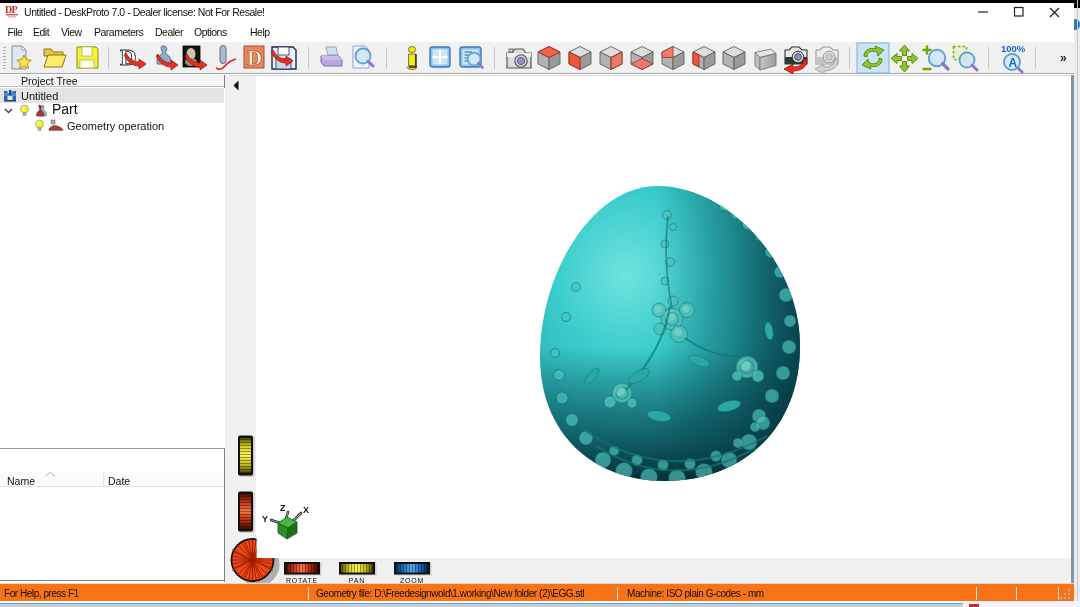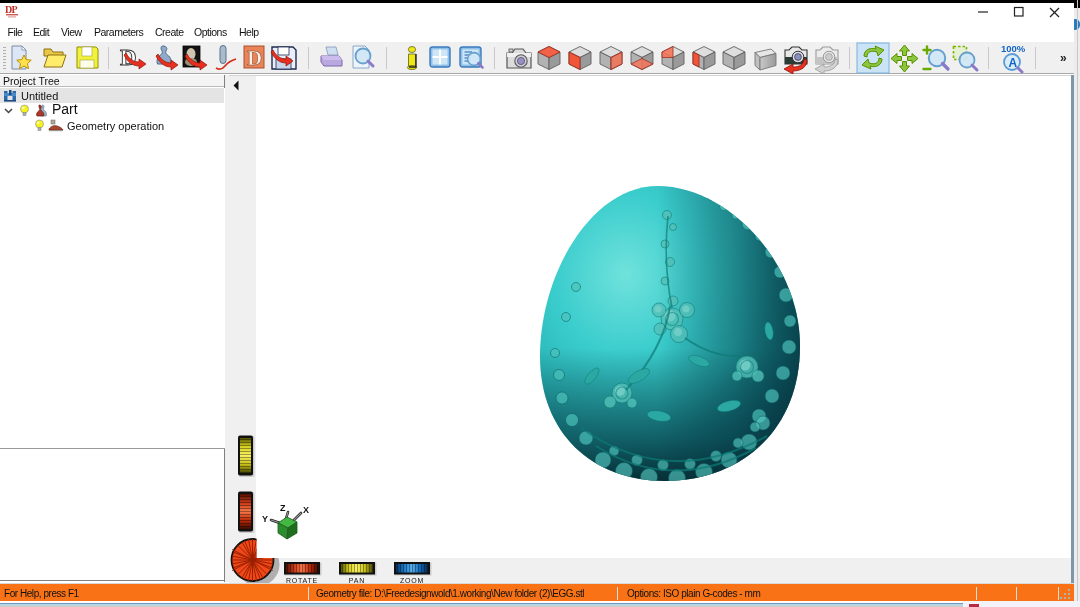--- a/index.html
+++ b/index.html
@@ -6,21 +6,21 @@
 .abs{position:absolute}
 #app{position:absolute;left:0;top:0;width:1074px;height:607px;background:#fff}
 #topblack{position:absolute;left:0;top:0;width:1074px;height:3px;background:#000}
 #title{position:absolute;left:24px;top:5px;font-size:10.5px;letter-spacing:-0.45px;color:#111;line-height:14px}
 #menubar{position:absolute;left:0;top:23px;width:858px;height:19px;background:#fff}
 .mi{position:absolute;top:3px;font-size:10.5px;letter-spacing:-0.5px;color:#111}
 #toolbar{position:absolute;left:0;top:42px;width:1074px;height:32px;background:#f0f0f0;border-bottom:1px solid #a8a8a8}
 .tsep{position:absolute;top:5px;width:1px;height:22px;background:#c8c8c8}
 #grip{position:absolute;left:3px;top:5px;width:3px;height:22px;background:repeating-linear-gradient(to bottom,#b0b0b0 0 1px,transparent 1px 3px)}
 #leftpanel{position:absolute;left:0;top:75px;width:225px;height:507px;background:#fff;border-right:1px solid #808080}
-#ptcap{position:absolute;left:0;top:0;width:224px;height:12px;background:#f4f4f4;border-bottom:1px solid #bbb;font-size:10.5px;color:#111;padding-left:3px;line-height:13px}
+#ptcap{position:absolute;left:0;top:0;width:224px;height:12px;background:#f4f4f4;border-bottom:1px solid #bbb;font-size:10.5px;color:#111;padding-left:21px;line-height:13px}
 #treearea{position:absolute;left:0;top:13px;width:228px;height:361px;background:#fff;border-bottom:1px solid #999}
 #ncbar{position:absolute;left:0;top:382px;width:224px;height:15px;background:#f8f8f8;border:1px solid #999;font-size:10.5px;line-height:13px;padding-left:3px;color:#111}
 #nchdr{position:absolute;left:0;top:397px;width:224px;height:15px;background:#fbfbfb;border-bottom:1px solid #e0e0e0;font-size:10.5px;color:#111}
 #nclist{position:absolute;left:0;top:412px;width:224px;height:94px;background:#fff;border-bottom:1px solid #808080}
 #viewport{position:absolute;left:229px;top:75px;width:842px;height:508px;background:#fff;border-top:1px solid #d4d4d4}
 #lgutter{position:absolute;left:0;top:0;width:27px;height:508px;background:#f0f0f0}
 #bgutter{position:absolute;left:0;top:482px;width:842px;height:26px;background:#f0f0f0}
 #rightedge{position:absolute;left:1071px;top:75px;width:3px;height:525px;background:#7d97a8}
 #deskstrip{position:absolute;left:1074px;top:0;width:6px;height:607px;background:#ececec}
 #statusbar{position:absolute;left:0;top:583px;width:1074px;height:18px;background:#f97316;border-top:1px solid #d9d9d9}
@@ -30,34 +30,35 @@
 </style></head>
 <body>
 <div id="app">
   <div id="topblack"></div>
   <svg id="dplogo" class="abs" style="left:5px;top:4px" width="15" height="15" viewBox="0 0 15 15">
     <text x="0" y="9" font-family="Liberation Serif, serif" font-weight="bold" font-size="10" fill="#c03028">D</text>
     <text x="6.5" y="9" font-family="Liberation Serif, serif" font-weight="bold" font-size="10" fill="#c03028">P</text>
     <rect x="1" y="10" width="12" height="1.4" fill="#c03028" opacity="0.8"></rect>
     <rect x="3" y="12.4" width="8" height="1" fill="#c03028" opacity="0.55"></rect>
   </svg>
+  <div id="title">Untitled - DeskProto 7.0 - Dealer license: Not For Resale!</div>
   <svg id="winbtns" class="abs" style="left:970px;top:3px" width="100" height="18" viewBox="0 0 100 18">
     <line x1="8" y1="9" x2="18" y2="9" stroke="#222" stroke-width="1.2"></line>
     <rect x="44.5" y="4.5" width="8.5" height="8.5" fill="none" stroke="#222" stroke-width="1.2"></rect>
     <line x1="80" y1="5" x2="89" y2="14" stroke="#222" stroke-width="1.2"></line>
     <line x1="89" y1="5" x2="80" y2="14" stroke="#222" stroke-width="1.2"></line>
   </svg>
   <div id="menubar">
     <span class="mi" style="left:7.5px">File</span>
     <span class="mi" style="left:33px">Edit</span>
     <span class="mi" style="left:61px">View</span>
     <span class="mi" style="left:94px">Parameters</span>
-    <span class="mi" style="left:155px">Create</span>
+    <span class="mi" style="left:155px">Dealer</span>
     <span class="mi" style="left:194px">Options</span>
-    <span class="mi" style="left:239px">Help</span>
+    <span class="mi" style="left:250px">Help</span>
   </div>
   <div id="toolbar">
     <div id="grip"></div>
     <div class="tsep" style="left:108px"></div>
     <div class="tsep" style="left:308px"></div>
     <div class="tsep" style="left:386px"></div>
     <div class="tsep" style="left:494px"></div>
     <div class="tsep" style="left:849px"></div>
     <div class="tsep" style="left:988px"></div>
     <div class="tsep" style="left:1035px"></div>
@@ -299,20 +300,28 @@
           <path d="M4,0 c2.2,0 2.8,1.6 2,3 c-0.7,1.3 -0.5,2.2 1,3.2 c2,1.5 2.2,3.6 1.5,4.8 l-6.5,0 c-0.8,-1.4 -0.6,-3.4 1.4,-4.8 c1.5,-1 1.7,-2 1,-3.2 c-0.8,-1.4 -0.2,-3 -0.4,-3 z" fill="#a83828" stroke="#701810" stroke-width="0.7"></path>
         </g>
         <use href="#bulb" transform="translate(35,32)"></use>
 
         <g transform="translate(49,32)">
           <rect x="2" y="0" width="4" height="4" fill="#b0a898" stroke="#666" stroke-width="0.5"></rect>
           <path d="M0,9 c2,-3 5,-4 8,-3 c3,1 5,2 6,4 l-14,0 z" fill="#a84830" stroke="#6a2414" stroke-width="0.7"></path>
           <rect x="0" y="10" width="14" height="1.2" fill="#888" opacity="0.7"></rect>
         </g>
       </svg>
+    </div>
+    <div id="nchdr">
+      <span style="position:absolute;left:7px;top:3px">Name</span>
+      <span style="position:absolute;left:108px;top:3px">Date</span>
+      <span style="position:absolute;left:103px;top:1px;width:1px;height:14px;background:#e4e4e4"></span>
+      <svg style="position:absolute;left:44px;top:0" width="12" height="5" viewBox="0 0 12 5">
+          <path d="M1,4.5 L6,0.5 L11,4.5" fill="none" stroke="#b8b8b8" stroke-width="1"></path>
+        </svg>
     </div>
     <div id="nclist"></div>
   </div>
   <div id="viewport">
     <div id="lgutter"></div>
     <div id="bgutter"></div>
     <svg id="vpcontent" style="position:absolute;left:0;top:0" width="842" height="508" viewBox="0 0 842 508">
       <defs>
         <radialGradient id="eggg" cx="0.33" cy="0.3" r="0.9">
           <stop offset="0" stop-color="#70e2dc"></stop>
@@ -568,21 +577,21 @@
   <div id="rightedge"></div>
   <div style="position:absolute;left:225px;top:75px;width:4px;height:507px;background:#f0f0f0"></div>
   <div id="deskstrip">
     <div style="position:absolute;left:0;top:0;width:6px;height:8px;background:#000"></div>
     <div style="position:absolute;left:0;top:19px;width:6px;height:11px;background:#2a7ac0;border-radius:0 5px 5px 0"></div>
     <div style="position:absolute;left:3px;top:0;width:1px;height:607px;background:#c8c8c8"></div>
   </div>
   <div id="statusbar">
     <span class="st" style="left:4px">For Help, press F1</span>
     <span class="st" style="left:316px">Geometry file: D:\Freedesignwold\1.working\New folder (2)\EGG.stl</span>
-    <span class="st" style="left:627px">Options: ISO plain G-codes - mm</span>
+    <span class="st" style="left:627px">Machine: ISO plain G-codes - mm</span>
     <div class="stsep" style="left:308px"></div>
     <div class="stsep" style="left:617px"></div>
     <div class="stsep" style="left:976px"></div>
     <div class="stsep" style="left:1016px"></div>
     <div class="stsep" style="left:1058px"></div>
     <svg style="position:absolute;left:1059px;top:5px" width="12" height="11" viewBox="0 0 12 11">
       <g fill="#b0b0b0">
           <rect x="9" y="0" width="2" height="2"></rect>
           <rect x="9" y="4" width="2" height="2"></rect>
           <rect x="9" y="8" width="2" height="2"></rect>

